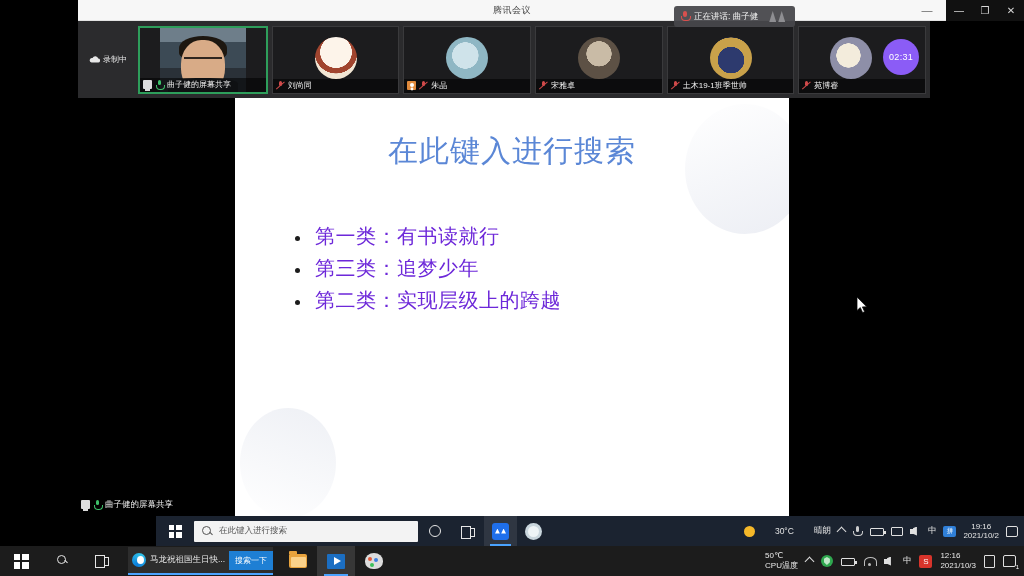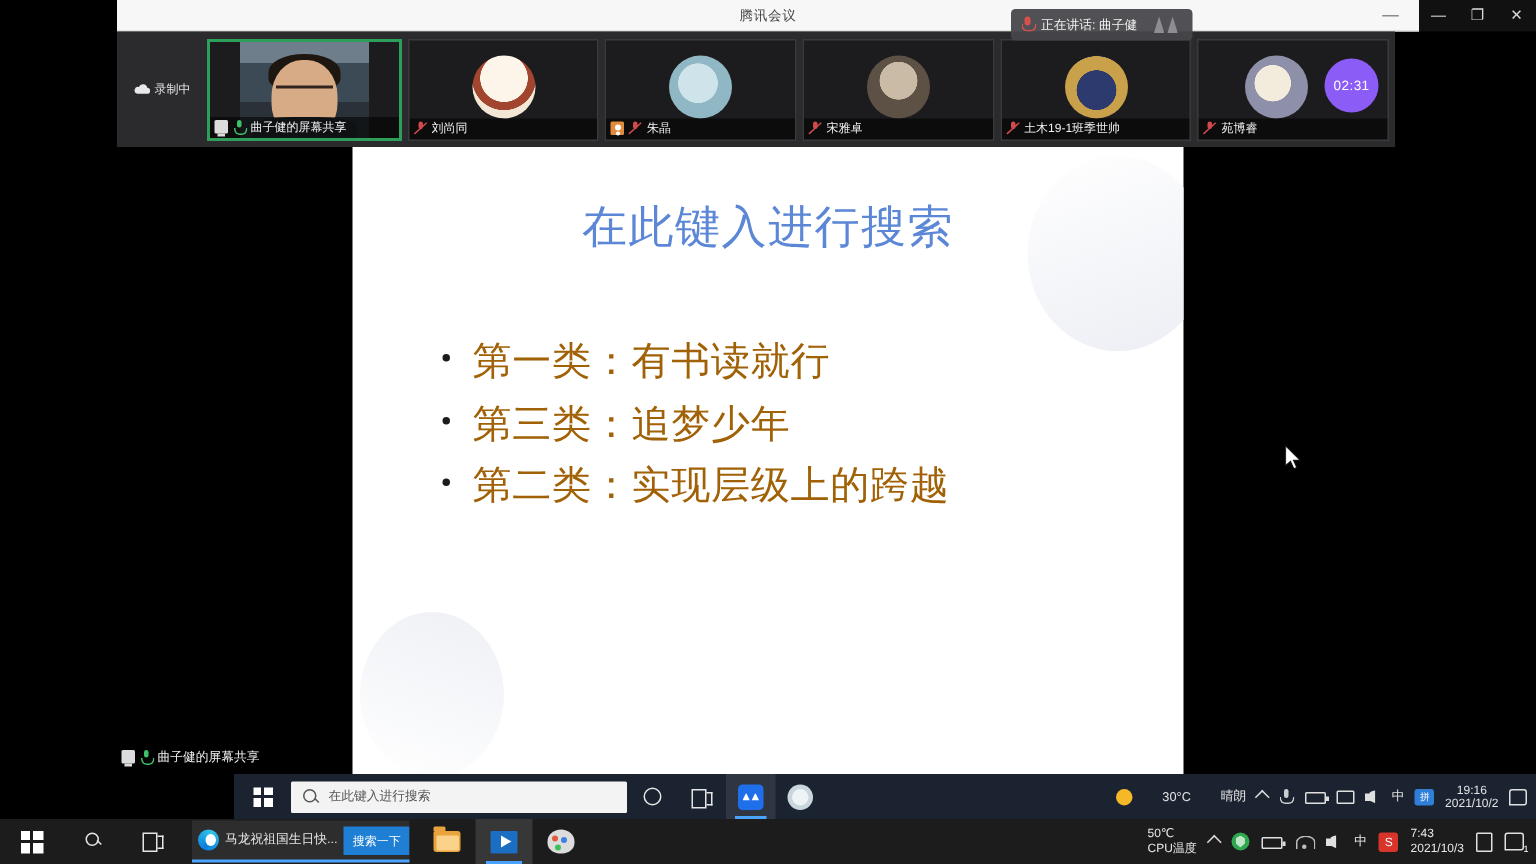--- a/index.html
+++ b/index.html
@@ -199,21 +199,21 @@
     margin-top:33px;
     text-align:center;
     font-size:30px; color:#5b87d6; font-weight:400;
     letter-spacing:1px;
   }
   #slide-bullets {
     margin:48px 0 0 58px;
   }
   #slide-bullets li {
     list-style:none; position:relative;
-    font-size:26px; color:#a16207; line-height:1.6;
+    font-size:20px; color:#6d28d9; line-height:1.6;
     padding-left:22px; letter-spacing:.5px;
   }
   #slide-bullets li::before {
     content:"";
     position:absolute; left:2px; top:16px;
     width:5px; height:5px; border-radius:50%; background:#1c1c1c;
   }
 
   
   #share-banner {
@@ -557,21 +557,21 @@
         <div>CPU温度</div>
       </div>
       <span class="chev"></span>
       <span class="shield"></span>
       <span class="batt"></span>
       <span class="wifi"></span>
       <span class="speaker"></span>
       <span>中</span>
       <span class="sogou">S</span>
       <div class="cpu-temp">
-        <div>7:43</div>
+        <div>12:16</div>
         <div>2021/10/3</div>
       </div>
       <span class="note-ic"></span>
       <span class="notif2">
           <sub>1</sub>
         </span>
     </div>
   </div>
 
   <div id="cursor">

